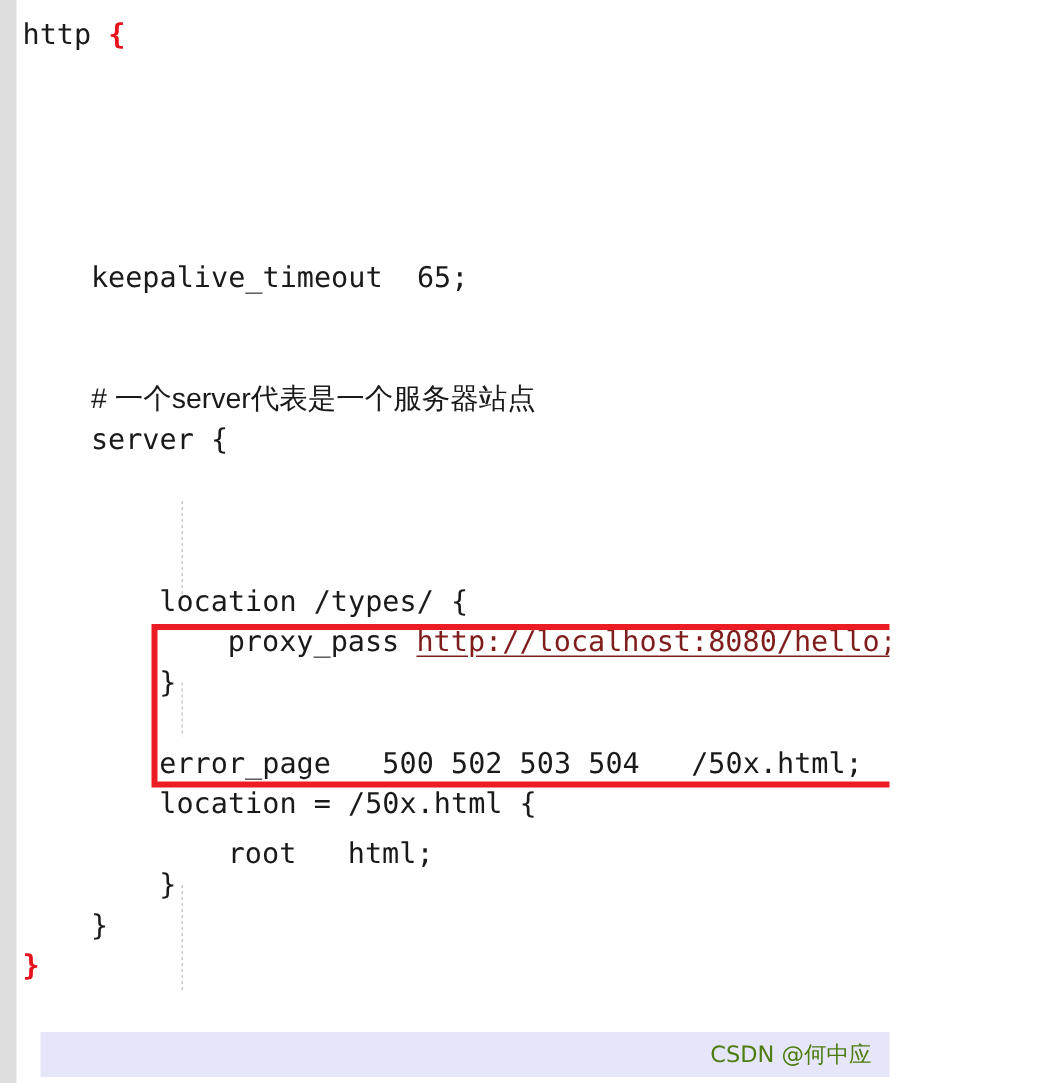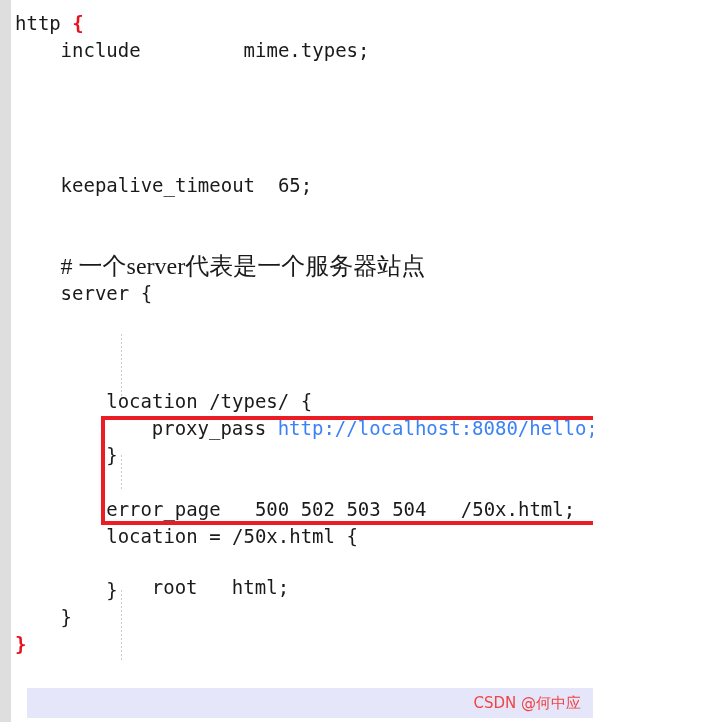--- a/index.html
+++ b/index.html
@@ -49,26 +49,27 @@
   .line .txt {
     display: inline-block;
     white-space: pre;
   }
 
   .tok-red {
     color: #e8121d;
     font-weight: bold;
   }
   .tok-link {
+    text-decoration: underline;
     text-underline-offset: 3px;
-    color: #3b82f6;
+    color: #7f1d1d;
   }
   .tok-cjk {
-    font-family: Liberation Serif, serif;
-    font-size: 24px;
+    font-family: Liberation Sans, sans-serif;
+    font-size: 19px;
   }
 
   
   #hl-band {
     position: absolute;
     left: 27px;
     top: 688px;
     width: 682px;
     height: 30px;
     background: #e6e6fa;
@@ -96,51 +97,50 @@
 
   
   #watermark {
     position: absolute;
     right: 12px;
     top: 690px;
     height: 27px;
     line-height: 27px;
     font-family: "DejaVu Sans", "Liberation Sans", sans-serif;
     font-size: 15px;
-    color: #ef4444;
+    color: #4d7c0f;
     white-space: pre;
   }
 </style>
 </head>
 <body>
 
 <div id="screen">
 
   <div id="gutter"></div>
 
   <div id="hl-band"></div>
 
   <div id="code">
       <div class="line" style="top: 10px;"><span style="display: inline-block; width: 15px;"></span><span class="txt">http </span><span class="txt tok-red">{</span></div>
-      <div class="line" style="top: 37px;"><span style="display: inline-block; width: 60.6px;"></span><span class="txt">include         mime.types;</span></div>
       <div class="line" style="top: 91px;"><span style="display: inline-block; width: 15px;"></span></div>
       <div class="line" style="top: 145px;"><span style="display: inline-block; width: 15px;"></span></div>
       <div class="line" style="top: 172px; text-decoration: underline;"><span style="display: inline-block; width: 60.6px;"></span><span class="txt">keepalive_timeout  65;</span></div>
       <div class="line" style="top: 199px;"><span style="display: inline-block; width: 15px;"></span></div>
       <div class="line" style="top: 226px;"><span style="display: inline-block; width: 15px;"></span></div>
       <div class="line" style="top: 253px;"><span style="display: inline-block; width: 60.6px;"></span><span class="txt tok-cjk"># 一个server代表是一个服务器站点</span></div>
       <div class="line" style="top: 280px;"><span style="display: inline-block; width: 60.6px;"></span><span class="txt">server {</span></div>
       <div class="line" style="top: 361px;"><span style="display: inline-block; width: 15px;"></span></div>
       <div class="line" style="top: 388px;"><span style="display: inline-block; width: 106.2px;"></span><span class="txt">location /types/ {</span></div>
       <div class="line" style="top: 415px;"><span style="display: inline-block; width: 151.8px;"></span><span class="txt">proxy_pass </span><span class="txt tok-link">http://localhost:8080/hello;</span></div>
       <div class="line" style="top: 442px;"><span style="display: inline-block; width: 106.2px;"></span><span class="txt">}</span></div>
       <div class="line" style="top: 469px;"><span style="display: inline-block; width: 15px;"></span></div>
       <div class="line" style="top: 496px;"><span style="display: inline-block; width: 106.2px;"></span><span class="txt">error_page   500 502 503 504   /50x.html;</span></div>
       <div class="line" style="top: 523px;"><span style="display: inline-block; width: 106.2px;"></span><span class="txt">location = /50x.html {</span></div>
-      <div class="line" style="top: 574px;"><span style="display: inline-block; width: 151.8px;"></span><span class="txt">root   html;</span></div>
+      <div class="line" style="top: 556px;"><span style="display: inline-block; width: 151.8px;"></span><span class="txt">root   html;</span></div>
       <div class="line" style="top: 577px;"><span style="display: inline-block; width: 106.2px;"></span><span class="txt">}</span></div>
       <div class="line" style="top: 604px;"><span style="display: inline-block; width: 60.6px;"></span><span class="txt">}</span></div>
       <div class="line" style="top: 631px;"><span style="display: inline-block; width: 15px;"></span><span class="txt tok-red">}</span></div>
       <div class="guide" style="left: 121px; top: 334px; height: 62px;"></div>
       <div class="guide" style="left: 121px; top: 455px; height: 36px;"></div>
       <div class="guide" style="left: 121px; top: 590px; height: 70px;"></div>
     </div>
 
   <div id="red-box"></div>
 

